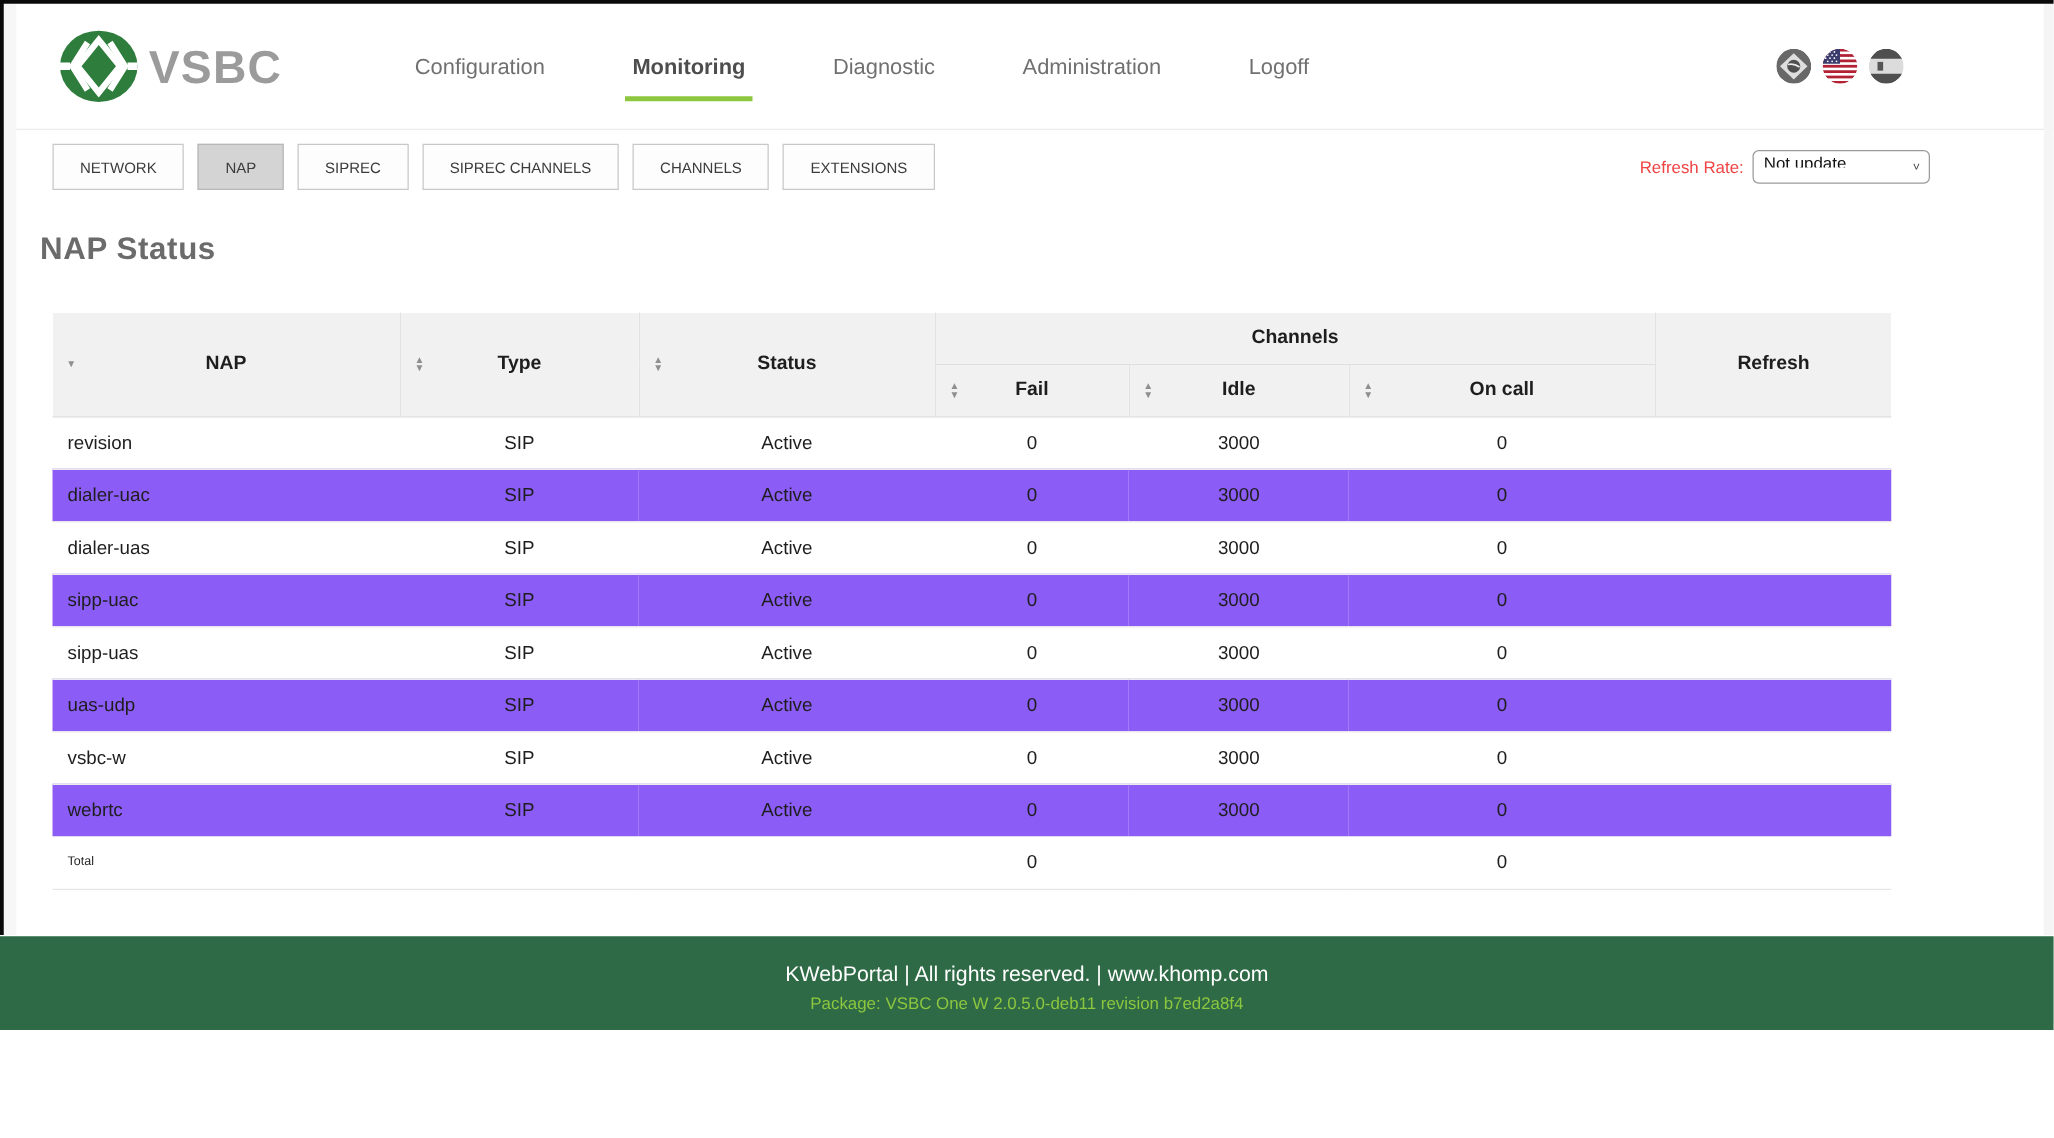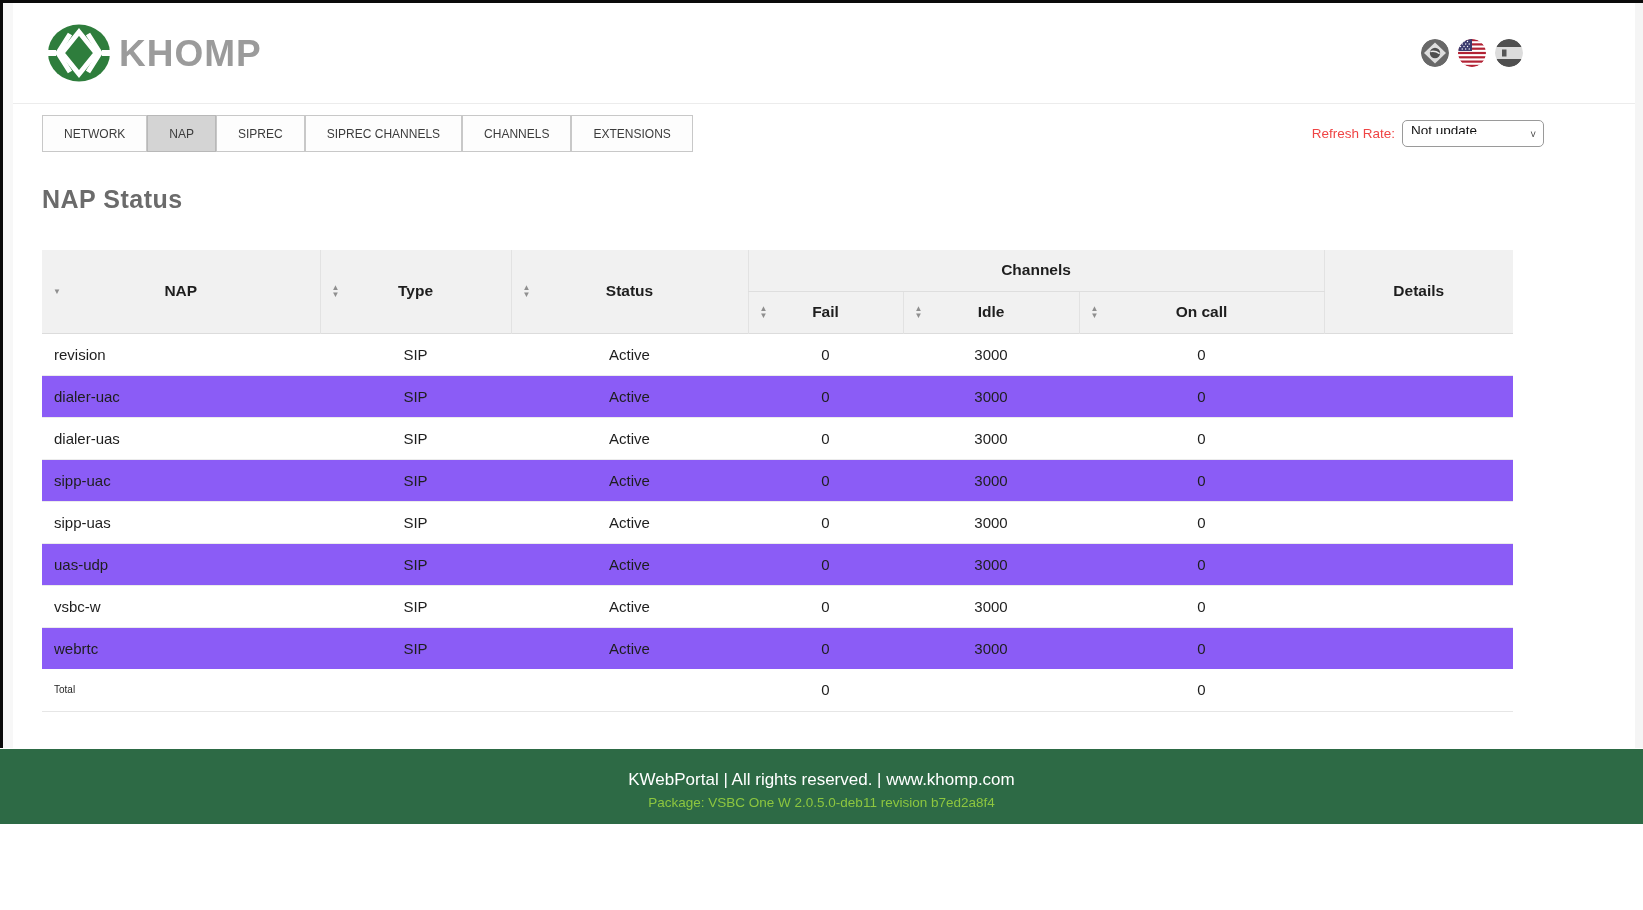--- a/index.html
+++ b/index.html
@@ -20,35 +20,35 @@
   .brand { display:flex; align-items:center; gap:8px; cursor:pointer; }
   .brand-text { font-size:37px; font-weight:bold; color:#9b9b9b; letter-spacing:1px; line-height:1; }
   .main-nav { display:flex; align-items:flex-end; margin-left:100px; gap:58px; }
   .nav-item { font-size:17.5px; color:#707070; padding:0 6px 13px 6px; border-bottom:4px solid transparent; cursor:pointer; white-space:nowrap; margin-bottom:-17px; }
   .nav-item.active { color:#4d4d4d; font-weight:bold; border-bottom-color:#8dc63f; }
   .flags { margin-left:auto; display:flex; gap:9px; align-items:center; }
   .flag { width:28px; height:28px; border-radius:50%; overflow:hidden; cursor:pointer; display:block; }
 
   
   .toolbar { display:flex; align-items:center; padding:11px 99px 0 42px; }
-  .tabs { display:flex; }
+  .tabs { display:flex; gap:11px; }
   .tab { height:37px; padding:0 21px; background:#fdfdfd; border:1px solid #c8c8c8; font-size:12px; color:#3c3c3c; display:flex; align-items:center; justify-content:center; cursor:pointer; white-space:nowrap; font-family:"Liberation Sans",sans-serif; }
   .tab.active { background:#d4d4d4; border-color:#b8b8b8; }
   .refresh { margin-left:auto; display:flex; align-items:center; gap:7px; }
   .refresh-label { font-size:13.5px; color:#ef4444; }
   .select-wrap { position:relative; }
   .select-wrap select {
     width:142px; height:27px; font-size:13.5px; color:#111; padding:2px 24px 12px 8px;
     border:1px solid #9a9a9a; border-radius:5px; background:#fff; appearance:none; -webkit-appearance:none;
     font-family:"Liberation Sans",sans-serif; cursor:pointer;
   }
   .select-caret { position:absolute; right:8px; top:50%; transform:translateY(-50%); font-size:10px; color:#444; pointer-events:none; }
 
   
-  .page-title { margin:33px 0 0 42px; font-size:25px; font-weight:bold; color:#6b6b6b; letter-spacing:0.5px; }
+  .page-title { margin:33px 0 0 32px; font-size:25px; font-weight:bold; color:#6b6b6b; letter-spacing:0.5px; }
 
   
   .nap-table { margin:36px 0 0 42px; width:1471px; border-collapse:collapse; table-layout:fixed; }
   .nap-table thead th { background:#f1f1f1; font-size:15.5px; font-weight:bold; color:#1e1e1e; position:relative; border-left:1px solid #e2e2e2; }
   .nap-table thead tr:first-child th:first-child { border-left:none; }
   .nap-table th.h-main { height:83px; }
   .nap-table th.h-group { height:41px; border-bottom:1px solid #dedede; }
   .nap-table th.h-sub { height:42px; }
   .nap-table thead { border-bottom:1px solid #dcdcdc; }
   .sort { position:absolute; left:11px; top:50%; transform:translateY(-50%); display:flex; flex-direction:column; color:#8f8f8f; font-size:8px; line-height:7px; font-style:normal; letter-spacing:0; }
@@ -77,23 +77,30 @@
 <div class="header">
   <div class="brand">
     <svg width="64" height="60" viewBox="0 0 64 60">
       <ellipse cx="32" cy="30" rx="31" ry="28.5" fill="#2e7d3c"></ellipse>
       <polygon points="32,9 49,30 32,51 15,30" fill="none" stroke="#ffffff" stroke-width="5"></polygon>
       <path d="M23,11 L11,30 L23,49" fill="none" stroke="#ffffff" stroke-width="5"></path>
       <path d="M41,11 L53,30 L41,49" fill="none" stroke="#ffffff" stroke-width="5"></path>
       <rect x="1" y="27" width="8" height="6" fill="#ffffff"></rect>
       <rect x="55" y="27" width="8" height="6" fill="#ffffff"></rect>
     </svg>
-    <span class="brand-text">KHOMP</span>
-  </div>
-
+    <span class="brand-text">VSBC</span>
+  </div>
+
+  <div class="main-nav">
+    <div class="nav-item">Configuration</div>
+    <div class="nav-item active">Monitoring</div>
+    <div class="nav-item">Diagnostic</div>
+    <div class="nav-item">Administration</div>
+    <div class="nav-item">Logoff</div>
+  </div>
 
   <div class="flags">
     <span class="flag">
       <svg width="28" height="28" viewBox="0 0 28 28">
         <circle cx="14" cy="14" r="14" fill="#686868"></circle>
         <polygon points="14,3.5 25,14 14,24.5 3,14" fill="#dedede"></polygon>
         <circle cx="14" cy="14" r="5.2" fill="#4f4f4f"></circle>
         <path d="M9.4,12.6 Q14,11.4 18.6,14.6" stroke="#eaeaea" stroke-width="1.4" fill="none"></path>
       </svg>
     </span>
@@ -200,21 +207,21 @@
         <span class="sort">
             <i>▲</i>
             <i>▼</i>
           </span>
         <span>Status</span>
       </th>
       <th class="h-group" colspan="3">
         <span>Channels</span>
       </th>
       <th class="h-main" rowspan="2">
-        <span>Details</span>
+        <span>Refresh</span>
       </th>
     </tr>
     <tr>
       <th class="h-sub">
         <span class="sort">
             <i>▲</i>
             <i>▼</i>
           </span>
         <span>Fail</span>
       </th>

